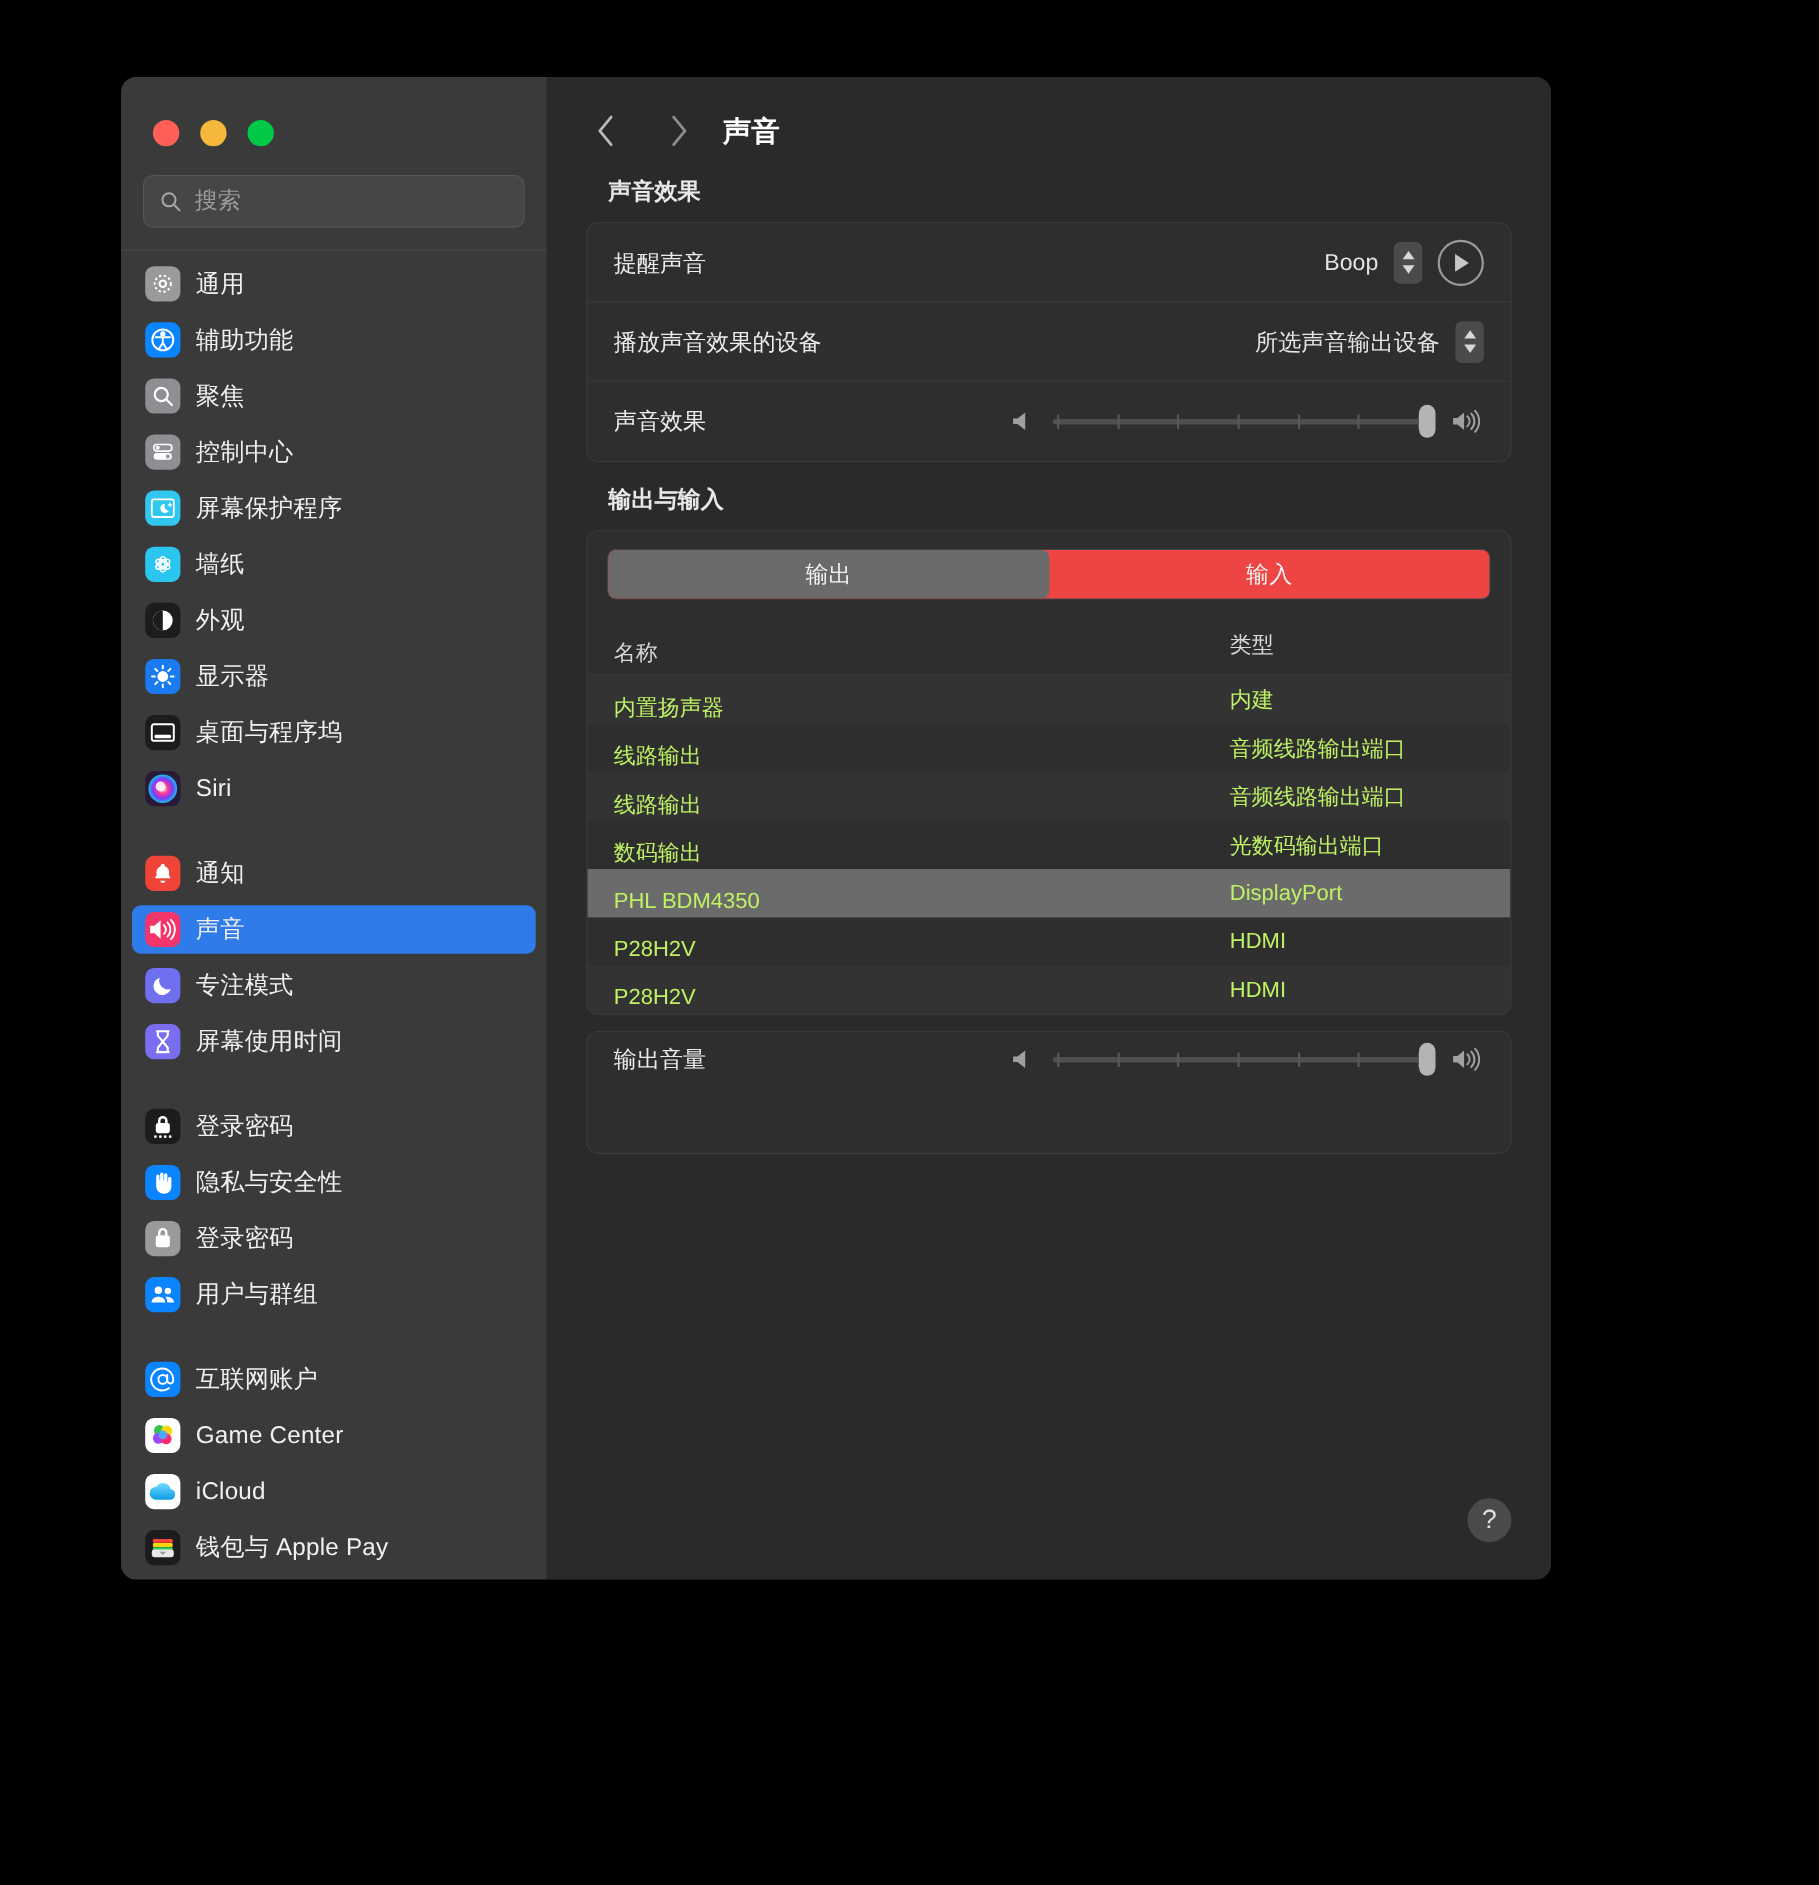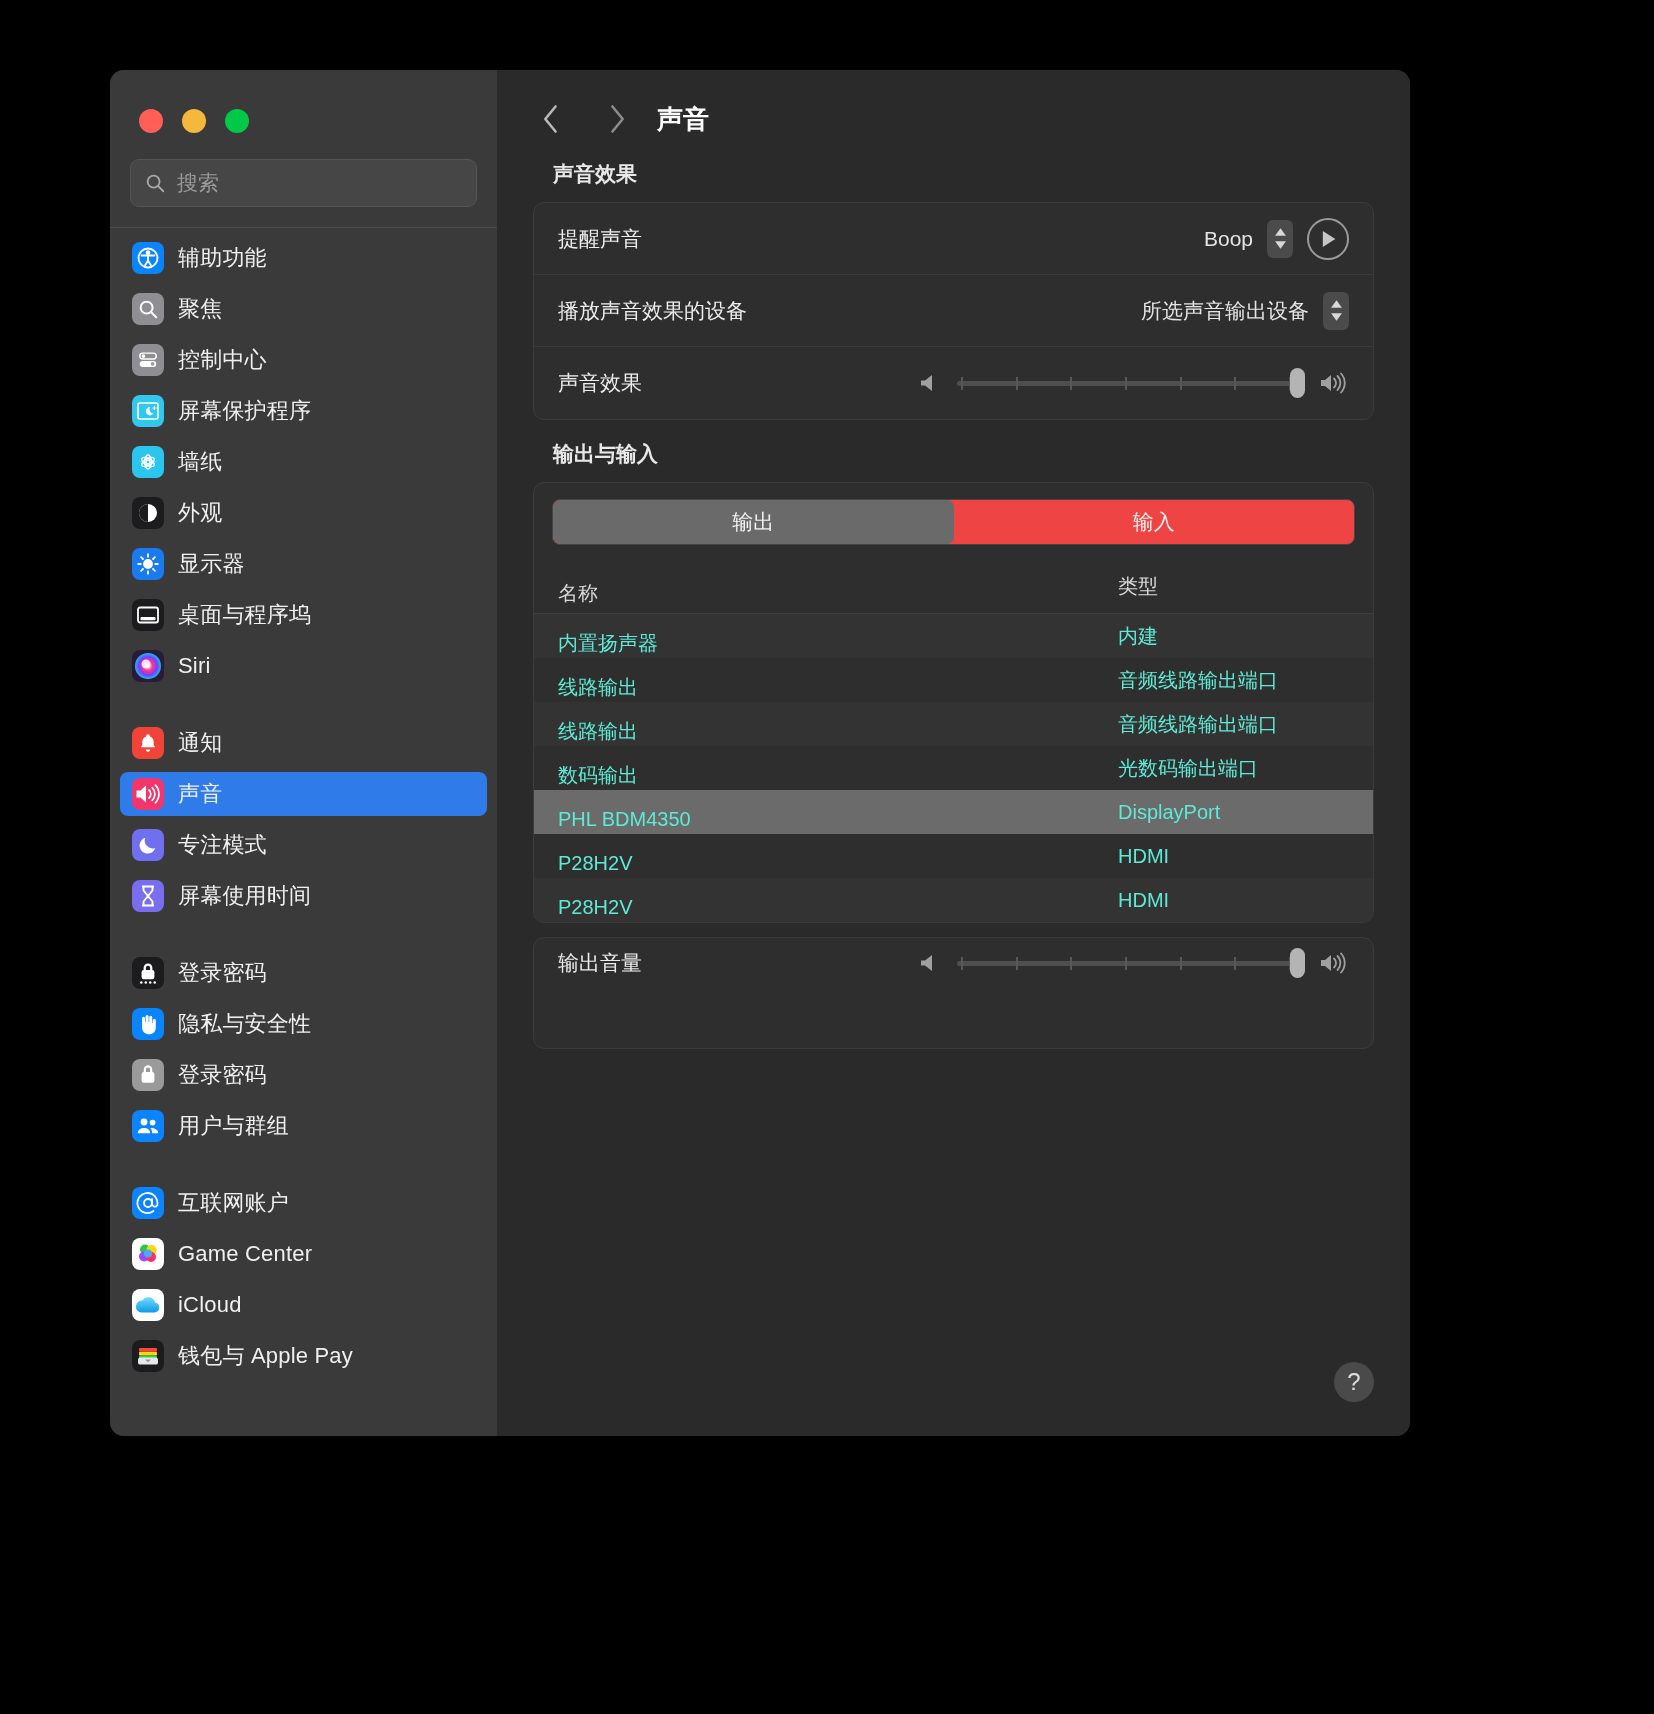--- a/index.html
+++ b/index.html
@@ -289,21 +289,21 @@
   .col-type { flex: 1; }
 
   .tbl-row {
     display: flex;
     height: 44px;
     align-items: center;
     padding: 0 24px;
     cursor: default;
   }
   .tbl-row span {
-    color: #5eead4;
+    color: #bef264;
     font-size: 20px;
   }
   .tbl-row.alt { background: #333333; }
   .tbl-row.sel { background: #6b6b6b; }
 
   
   .vol-card {
     margin-top: 14px;
     background: #2e2e2e;
     border: 1px solid #3c3c3c;
@@ -367,20 +367,29 @@
           <circle cx="10.5" cy="10.5" r="6.5"></circle>
             <line x1="15.5" y1="15.5" x2="21" y2="21" stroke-linecap="round"></line>
         </svg>
       </span>
       <input class="search-input" type="text" placeholder="搜索" style="">
     </div>
 
     <div class="sidebar-divider"></div>
 
     <div class="nav" id="nav-root">
+        <div class="nav-item">
+          <span class="nav-icon" style="background: rgb(154, 154, 154);">
+            <svg width="22" height="22" viewBox="0 0 24 24" fill="none" stroke="white" stroke-width="2">
+              <circle cx="12" cy="12" r="3.2"></circle>
+              <circle cx="12" cy="12" r="8" stroke-dasharray="2.4 2.4"></circle>
+            </svg>
+          </span>
+          <span class="nav-label">通用</span>
+        </div>
         <div class="nav-item">
           <span class="nav-icon" style="background: rgb(10, 132, 255);">
             <svg width="24" height="24" viewBox="0 0 24 24" fill="none" stroke="white" stroke-width="1.8">
               <circle cx="12" cy="12" r="9.5"></circle>
               <circle cx="12" cy="6.6" r="1.5" fill="white"></circle>
               <path d="M5.5 9.5 h13 M12 9.5 v5 M12 14.5 l-3 5 M12 14.5 l3 5" stroke-linecap="round"></path>
             </svg>
           </span>
           <span class="nav-label">辅助功能</span>
         </div>

